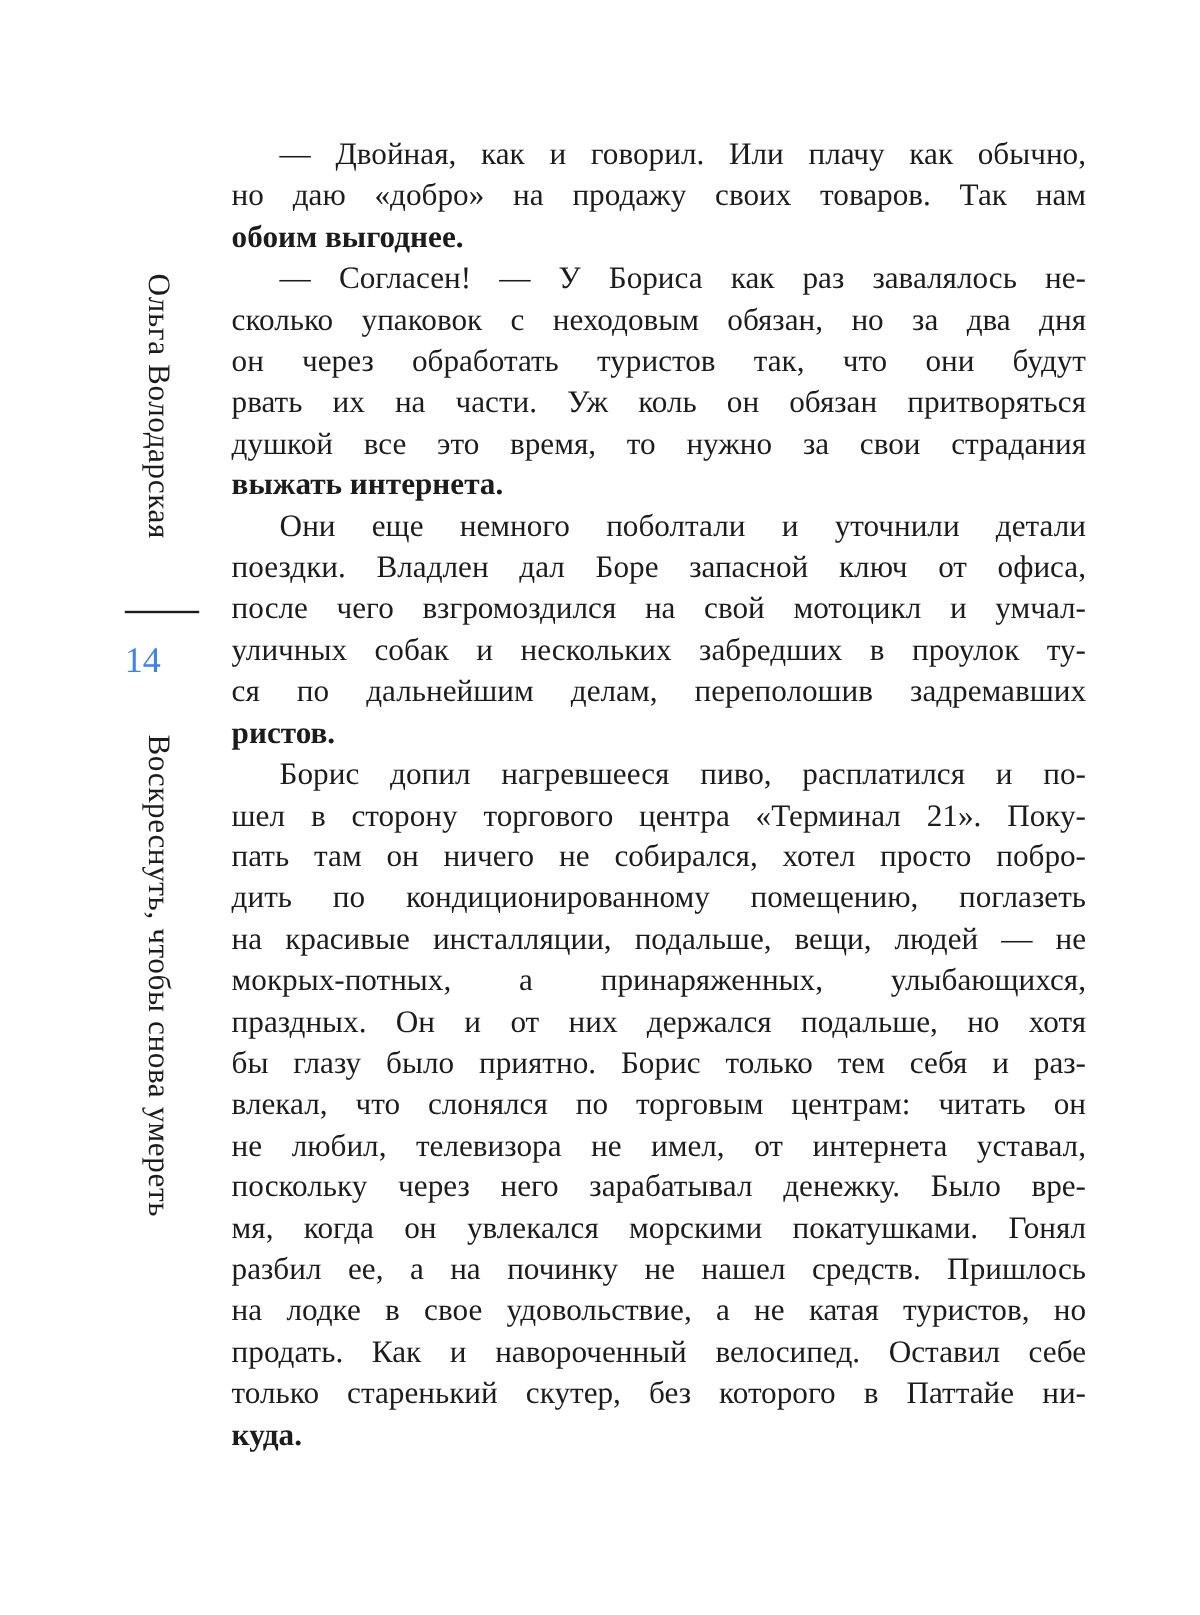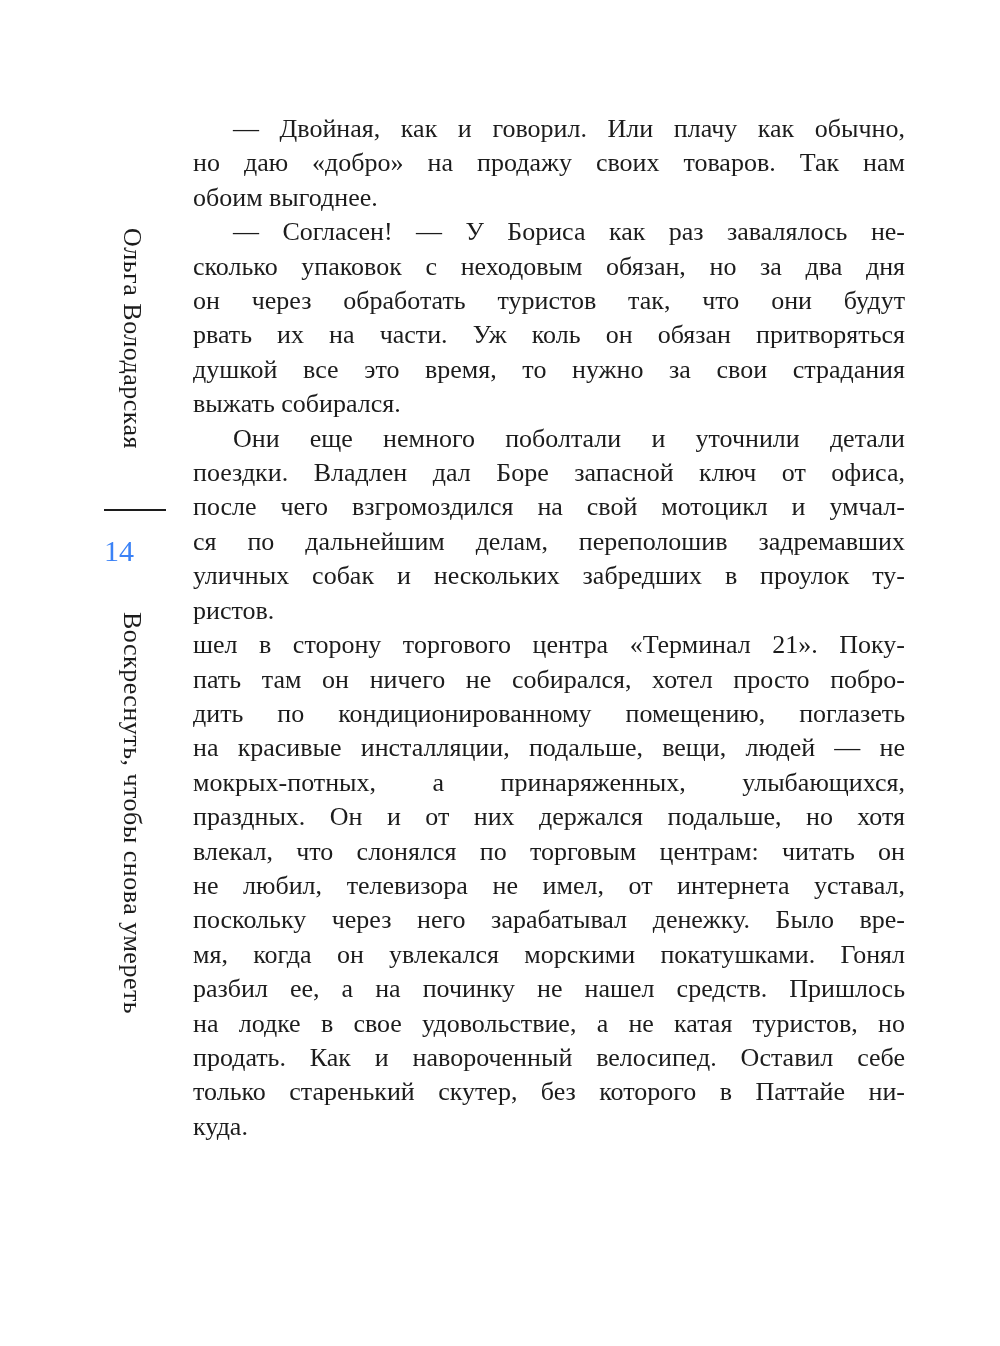--- a/index.html
+++ b/index.html
@@ -69,20 +69,21 @@
   }
   .line {
     text-align: justify;
     text-align-last: justify;
   }
   .line.first {
     padding-left: 40px;
   }
   .line.last {
     text-align-last: left;
+    font-weight: bold;
   }
 </style>
 </head>
 <body>
 
 <div class="page">
 
   <span class="v-text author">Ольга Володарская</span>
 
   <div class="margin-divider"></div>
@@ -96,37 +97,39 @@
         <div class="line first">— Двойная, как и говорил. Или плачу как обычно,</div>
         <div class="line">но даю «добро» на продажу своих товаров. Так нам</div>
         <div class="line last">обоим выгоднее.</div>
       </div>
       <div class="para">
         <div class="line first">— Согласен! — У Бориса как раз завалялось не-</div>
         <div class="line">сколько упаковок с неходовым обязан, но за два дня</div>
         <div class="line">он через обработать туристов так, что они будут</div>
         <div class="line">рвать их на части. Уж коль он обязан притворяться</div>
         <div class="line">душкой все это время, то нужно за свои страдания</div>
-        <div class="line last">выжать собирался.</div>
+        <div class="line last">выжать интернета.</div>
       </div>
       <div class="para">
         <div class="line first">Они еще немного поболтали и уточнили детали</div>
         <div class="line">поездки. Владлен дал Боре запасной ключ от офиса,</div>
         <div class="line">после чего взгромоздился на свой мотоцикл и умчал-</div>
+        <div class="line">уличных собак и нескольких забредших в проулок ту-</div>
         <div class="line">ся по дальнейшим делам, переполошив задремавших</div>
-        <div class="line">уличных собак и нескольких забредших в проулок ту-</div>
         <div class="line last">ристов.</div>
       </div>
       <div class="para">
+        <div class="line first">Борис допил нагревшееся пиво, расплатился и по-</div>
         <div class="line">шел в сторону торгового центра «Терминал 21». Поку-</div>
         <div class="line">пать там он ничего не собирался, хотел просто побро-</div>
         <div class="line">дить по кондиционированному помещению, поглазеть</div>
         <div class="line">на красивые инсталляции, подальше, вещи, людей — не</div>
         <div class="line">мокрых-потных, а принаряженных, улыбающихся,</div>
         <div class="line">праздных. Он и от них держался подальше, но хотя</div>
+        <div class="line">бы глазу было приятно. Борис только тем себя и раз-</div>
         <div class="line">влекал, что слонялся по торговым центрам: читать он</div>
         <div class="line">не любил, телевизора не имел, от интернета уставал,</div>
         <div class="line">поскольку через него зарабатывал денежку. Было вре-</div>
         <div class="line">мя, когда он увлекался морскими покатушками. Гонял</div>
         <div class="line">разбил ее, а на починку не нашел средств. Пришлось</div>
         <div class="line">на лодке в свое удовольствие, а не катая туристов, но</div>
         <div class="line">продать. Как и навороченный велосипед. Оставил себе</div>
         <div class="line">только старенький скутер, без которого в Паттайе ни-</div>
         <div class="line last">куда.</div>
       </div>

